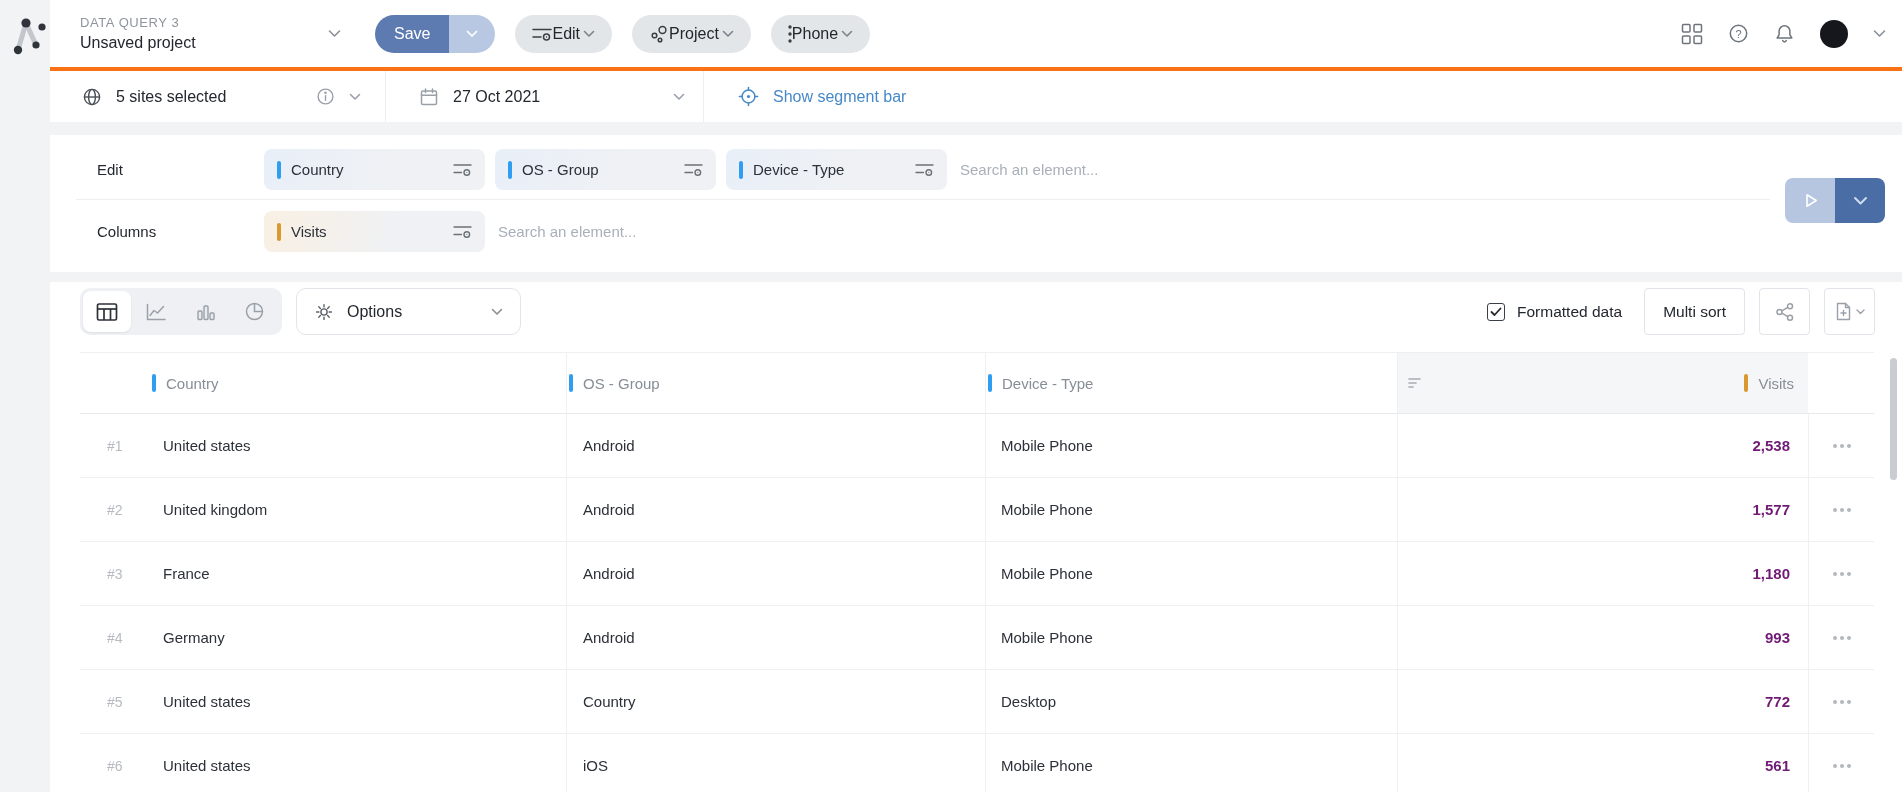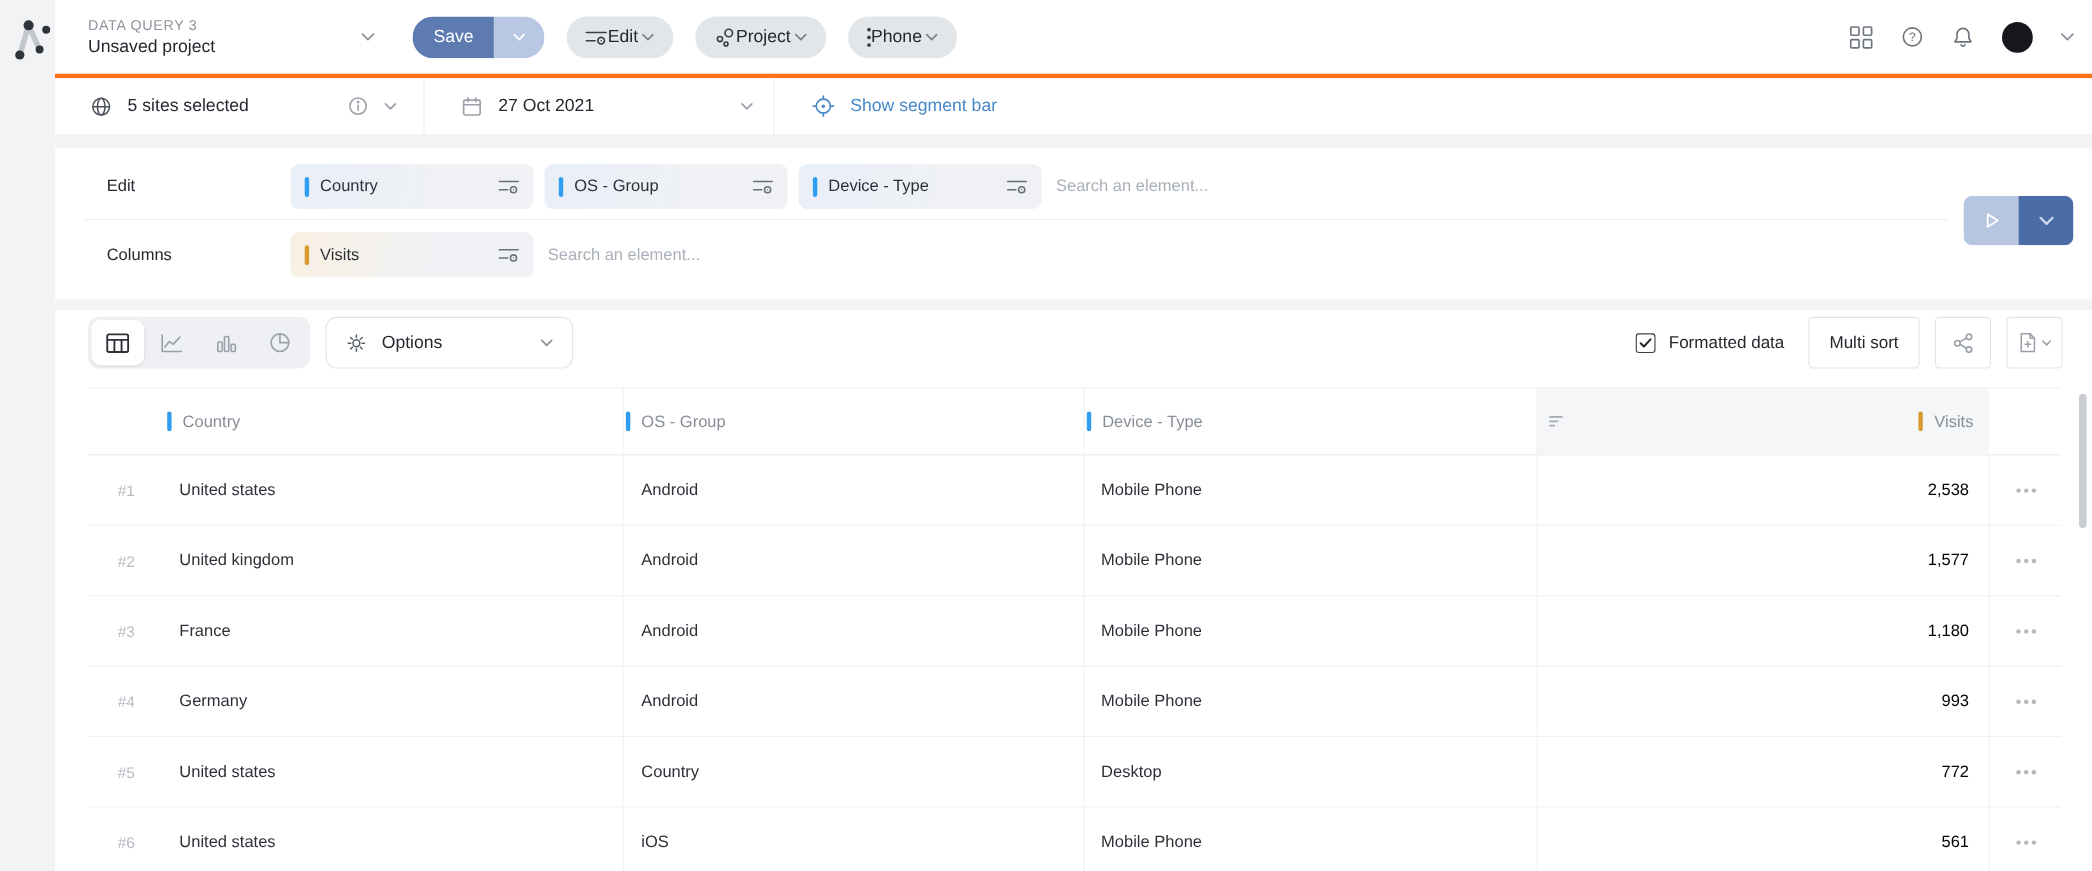--- a/index.html
+++ b/index.html
@@ -88,21 +88,21 @@
 
   .tbl { margin:17px 0 0 30px; width:1794px; font-size:15px; }
   .tr { display:grid; grid-template-columns:72px 414px 419px 412px 411px 66px; height:64px; border-bottom:1px solid #eef0f2; }
   .tr > div { display:flex; align-items:center; height:100%; }
   .thead { height:62px; border-top:1px solid #eef0f2; border-bottom:1px solid #e7e9ec; color:#878e97; }
   .bl { border-left:1px solid #eef0f2; }
   .c-rank { padding-left:27px; color:#b6bac1; font-size:14px; }
   .c-country { padding-left:11px; }
   .c-os { padding-left:16px; }
   .c-device { padding-left:15px; }
-  .c-visits { justify-content:flex-end; padding-right:18px; color:#000000; }
+  .c-visits { justify-content:flex-end; padding-right:18px; color:#701a75;font-weight:bold; }
   .c-menu { justify-content:center; }
   .th-visits { justify-content:space-between; background:#f5f6f8; padding:0 14px 0 10px; }
   .th-visits .vis-lab { display:flex; align-items:center; }
   .hbar { width:4px; height:18px; border-radius:2px; margin-right:10px; flex:none; }
   .cell-txt { color:#2c3038; }
   .hdr-txt { color:#878e97; }
   .dots-btn { background:none; border:none; display:flex; gap:3px; cursor:pointer; padding:6px; }
   .dots-btn i { width:4px; height:4px; border-radius:50%; background:#b3b8bf; display:block; }
 
   .v-scrollbar { position:absolute; right:5px; top:76px; width:7px; height:122px; border-radius:4px; background:#c9cdd3; cursor:pointer; }

